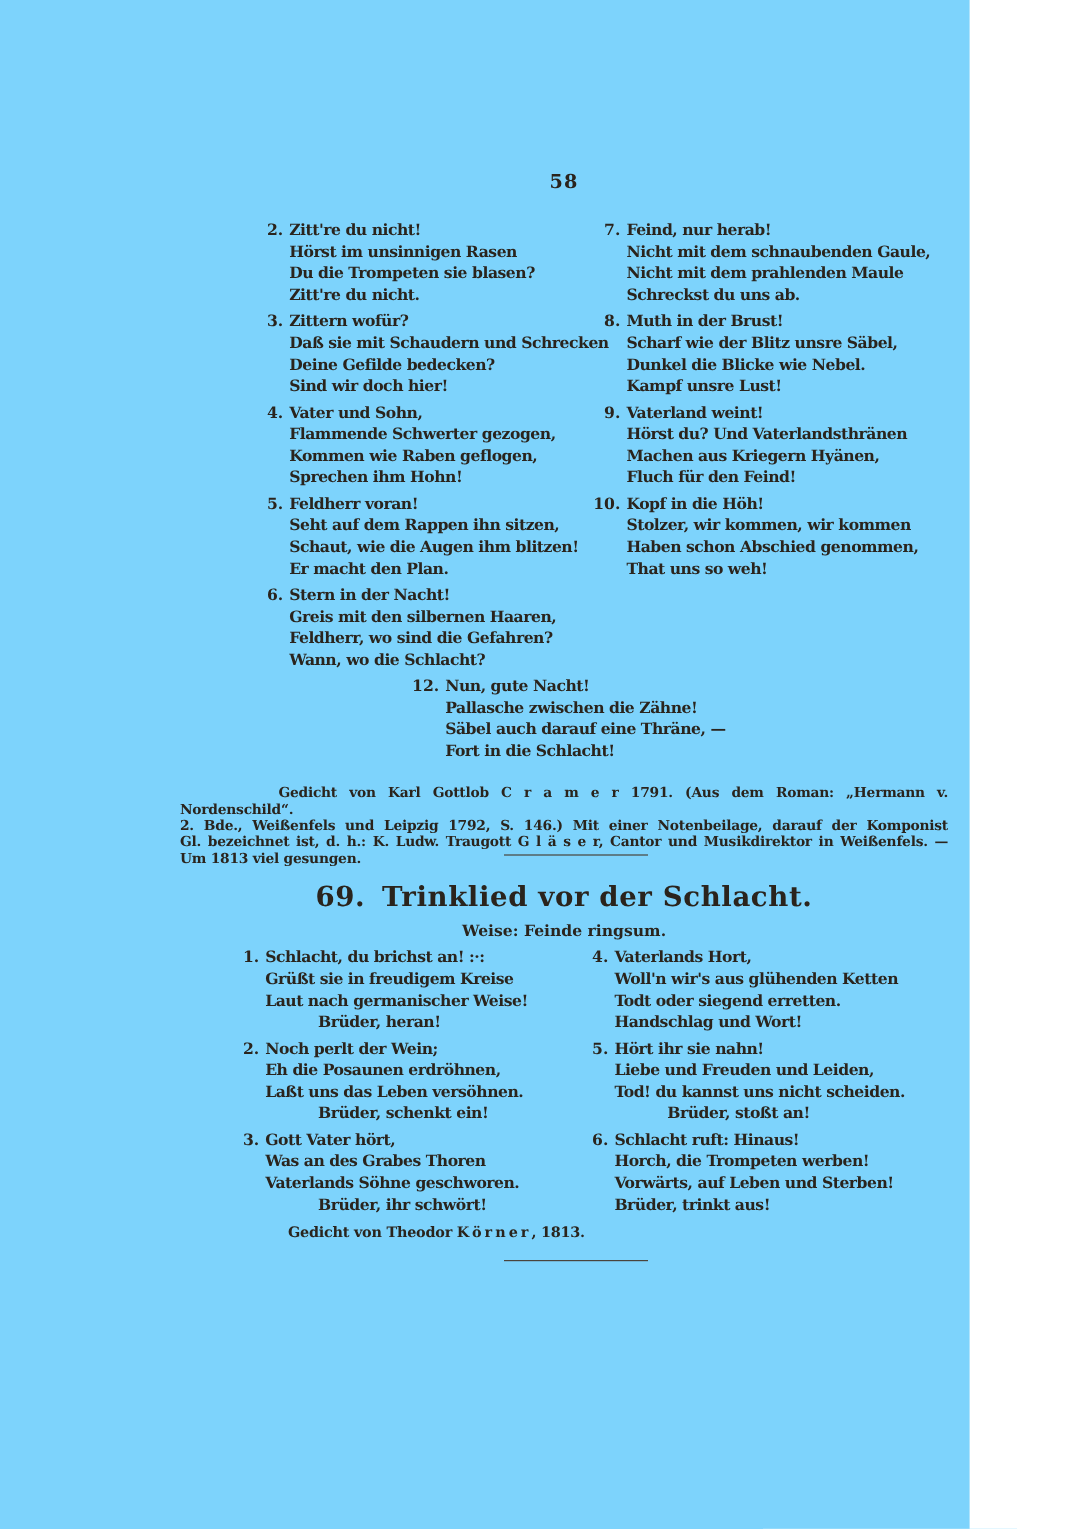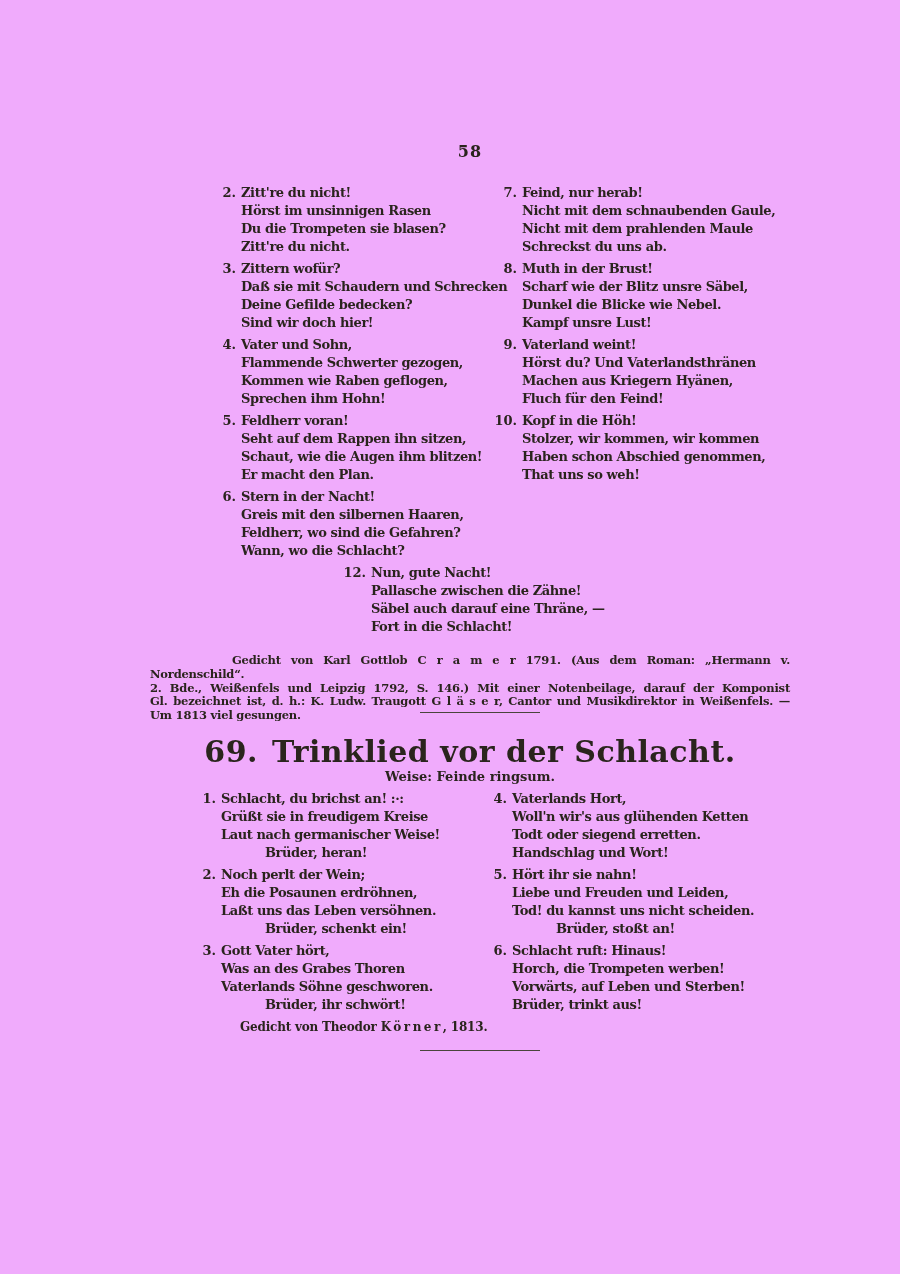--- a/index.html
+++ b/index.html
@@ -5,22 +5,22 @@
   html, body { margin: 0; padding: 0; }
   body {
     width: 900px; height: 1274px;
     background: #ffffff;
     font-family: "DejaVu Serif", serif;
     font-weight: 700;
     color: #2a241d;
   }
   .page {
     position: relative;
-    width: 900px; height: 1274px;
-    background: #f0abfc;
+    width: 808px; height: 1274px;
+    background: #7dd3fc;
     overflow: hidden;
   }
   .content-abs { position: absolute; left: 150px; width: 640px; }
 
   .page-number {
     top: 142px; text-align: center;
     font-size: 16px; letter-spacing: 1px;
   }
 
   
@@ -52,21 +52,21 @@
   .fn-line { text-align: justify; text-align-last: justify; white-space: normal; }
   .fn-line.fn-first { text-indent: 82px; }
   .fn-line.fn-last { text-align: right; text-align-last: left; }
 
   .rule { position: absolute; left: 420px; width: 120px; border: none; border-top: 1.5px solid #4a443c; margin: 0; }
   .rule-1 { top: 712px; }
   .rule-2 { top: 1050px; }
 
   .song-heading {
     top: 734px; text-align: center;
-    font-size: 30px; letter-spacing: 0.5px; white-space: nowrap;
+    font-size: 23px; letter-spacing: 0.5px; white-space: nowrap;
   }
   .song-heading .song-number { margin-right: 14px; }
 
   .melody-note { top: 769px; text-align: center; font-size: 13px; }
 
   .song2-verses { top: 790px; }
 
   .attribution {
     position: absolute; left: 240px; top: 1020px;
     font-size: 12px; letter-spacing: -0.2px; white-space: nowrap;

